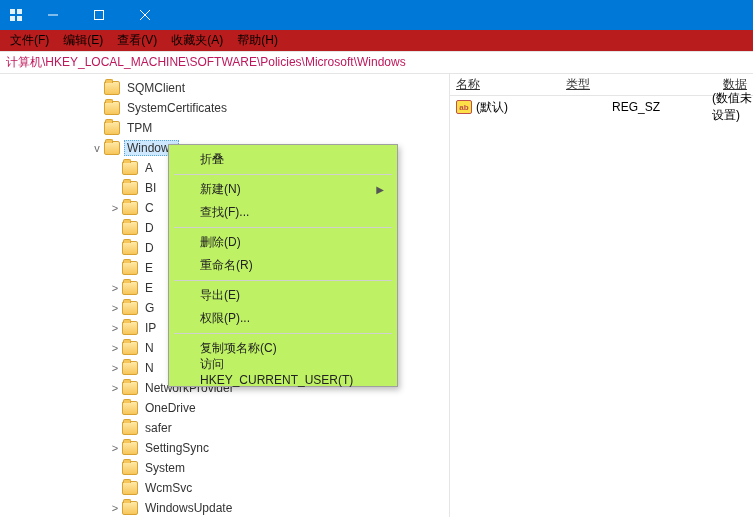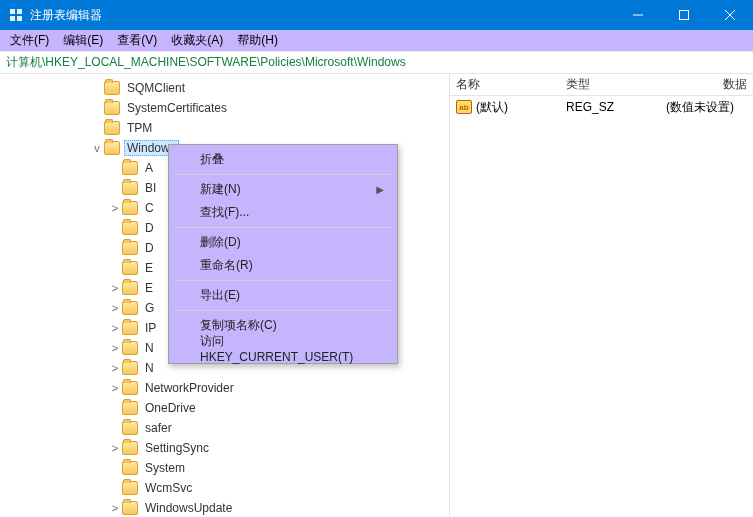--- a/index.html
+++ b/index.html
@@ -4,70 +4,69 @@
 <style>
 * { margin: 0; padding: 0; box-sizing: border-box; font-family: "Microsoft YaHei", "Segoe UI", Tahoma, sans-serif; font-size: 12px; }
 body { width: 753px; height: 517px; overflow: hidden; background: #fff; }
 
 .titlebar { height: 30px; background: #0078d7; color: #fff; display: flex; align-items: center; padding-left: 8px; }
 .titlebar .ticon { width: 16px; height: 16px; margin-right: 6px; display: flex; align-items: center; justify-content: center; }
 .titlebar .title { flex: 1; font-size: 12px; }
 .winbtns { display: flex; height: 100%; }
 .winbtn { width: 46px; display: flex; align-items: center; justify-content: center; color: #fff; }
 
-.menubar { height: 22px; background: #c4b5fd; border-bottom: 1px solid #e5e5e5; display: flex; align-items: center; padding: 8px 4px; gap: 2px; }
+.menubar { height: 22px; background: #b91c1c; border-bottom: 1px solid #e5e5e5; display: flex; align-items: center; padding: 8px 4px; gap: 2px; }
 .menubar .mitem { padding: 2px 6px; }
 
-.addr { height: 22px; border-bottom: 1px solid #e5e5e5; display: flex; align-items: center; padding: 0 6px; color: #15803d; }
+.addr { height: 22px; border-bottom: 1px solid #e5e5e5; display: flex; align-items: center; padding: 0 6px; color: #be185d; }
 
 .split { display: flex; height: calc(100% - 30px - 22px - 22px); }
 .left { width: 450px; border-right: 1px solid #e5e5e5; position: relative; overflow: hidden; }
 .right { flex: 1; overflow: hidden; }
 
-.rhdr { display: flex; border-bottom: 1px solid #e5e5e5; height: 22px; align-items: center; color: #333; }
+.rhdr { display: flex; border-bottom: 1px solid #e5e5e5; height: 22px; align-items: center; color: #333; text-decoration: underline; }
 .rhdr .col { padding: 0 6px; }
 .rhdr .c1 { width: 110px; }
 .rhdr .c2 { width: 100px; }
 .rhdr .c3 { flex: 1; text-align: right; }
 
 .rrow { display: flex; align-items: center; height: 20px; padding-top: 2px; }
 .rrow .c1 { width: 110px; display: flex; align-items: center; padding-left: 6px; gap: 4px; }
-.rrow .c2 { width: 100px; padding-left: 6px; }
+.rrow .c2 { width: 100px; padding-left: 6px; margin-left: 46px; }
 .rrow .c3 { flex: 1; padding-left: 6px; }
 
 .ab { display: inline-flex; align-items: center; justify-content: center; width: 16px; height: 14px; border: 1px solid #c0504d; background: #fde047; color: #c0504d; font-size: 8px; font-weight: bold; border-radius: 2px; }
 
 .tree { padding: 4px 0 4px 0; color: #333; position: relative; }
 .node { display: flex; align-items: center; height: 20px; white-space: nowrap; }
 .tw { width: 14px; text-align: center; color: #6b6b6b; font-size: 11px; user-select: none; }
 .folder { width: 16px; height: 14px; background: linear-gradient(#ffe9a6,#f7c65b); border: 1px solid #d9a334; border-radius: 2px; margin-right: 4px; position: relative; }
 .folder::before { content: ""; position: absolute; top: -3px; left: 0; width: 6px; height: 3px; background: #f7c65b; border: 1px solid #d9a334; border-bottom: none; border-radius: 2px 2px 0 0; }
 .label { padding: 1px 3px; }
 .sel { background: #cde8ff; border: 1px dotted #5aa7e0; padding: 0 2px; }
 
-.ctx { position: absolute; left: 168px; top: 70px; width: 230px; background: #c4b5fd; border: 1px solid #a0a0a0; box-shadow: 2px 3px 6px rgba(0,0,0,.25); z-index: 50; padding: 3px; }
+.ctx { position: absolute; left: 168px; top: 70px; width: 230px; background: #bef264; border: 1px solid #a0a0a0; box-shadow: 2px 3px 6px rgba(0,0,0,.25); z-index: 50; padding: 3px; }
 .ctx .ci { height: 23px; display: flex; align-items: center; padding: 0 24px 0 28px; color: #222; position: relative; }
 .ctx .sep { height: 1px; background: #d0d0d0; margin: 3px 2px; }
 .ctx .arrow { position: absolute; right: 10px; font-size: 10px; color: #555; }
 
 .ind { display: inline-block; }
 </style>
 </head>
 <body>
 
 <div class="titlebar">
   <span class="ticon">
     <svg width="14" height="14" viewBox="0 0 14 14">
         <rect x="1" y="1" width="5" height="5" fill="#fff" opacity=".9"></rect>
         <rect x="8" y="1" width="5" height="5" fill="#fff" opacity=".9"></rect>
         <rect x="1" y="8" width="5" height="5" fill="#fff" opacity=".9"></rect>
         <rect x="8" y="8" width="5" height="5" fill="#fff" opacity=".9"></rect>
       </svg>
   </span>
-  <span class="title">注册表编辑器</span>
   <div class="winbtns">
     <div class="winbtn">
         <svg width="10" height="10">
           <line x1="0" y1="5" x2="10" y2="5" stroke="#fff" stroke-width="1"></line>
         </svg>
       </div>
     <div class="winbtn">
         <svg width="10" height="10">
           <rect x="0.5" y="0.5" width="9" height="9" fill="none" stroke="#fff" stroke-width="1"></rect>
         </svg>
@@ -244,20 +243,23 @@
         <div class="sep"></div>
         <div class="ci">
           <span>删除(D)</span>
         </div>
         <div class="ci">
           <span>重命名(R)</span>
         </div>
         <div class="sep"></div>
         <div class="ci">
           <span>导出(E)</span>
+        </div>
+        <div class="ci">
+          <span>权限(P)...</span>
         </div>
         <div class="sep"></div>
         <div class="ci">
           <span>复制项名称(C)</span>
         </div>
         <div class="ci">
           <span>访问 HKEY_CURRENT_USER(T)</span>
         </div>
       </div>
   </div>

